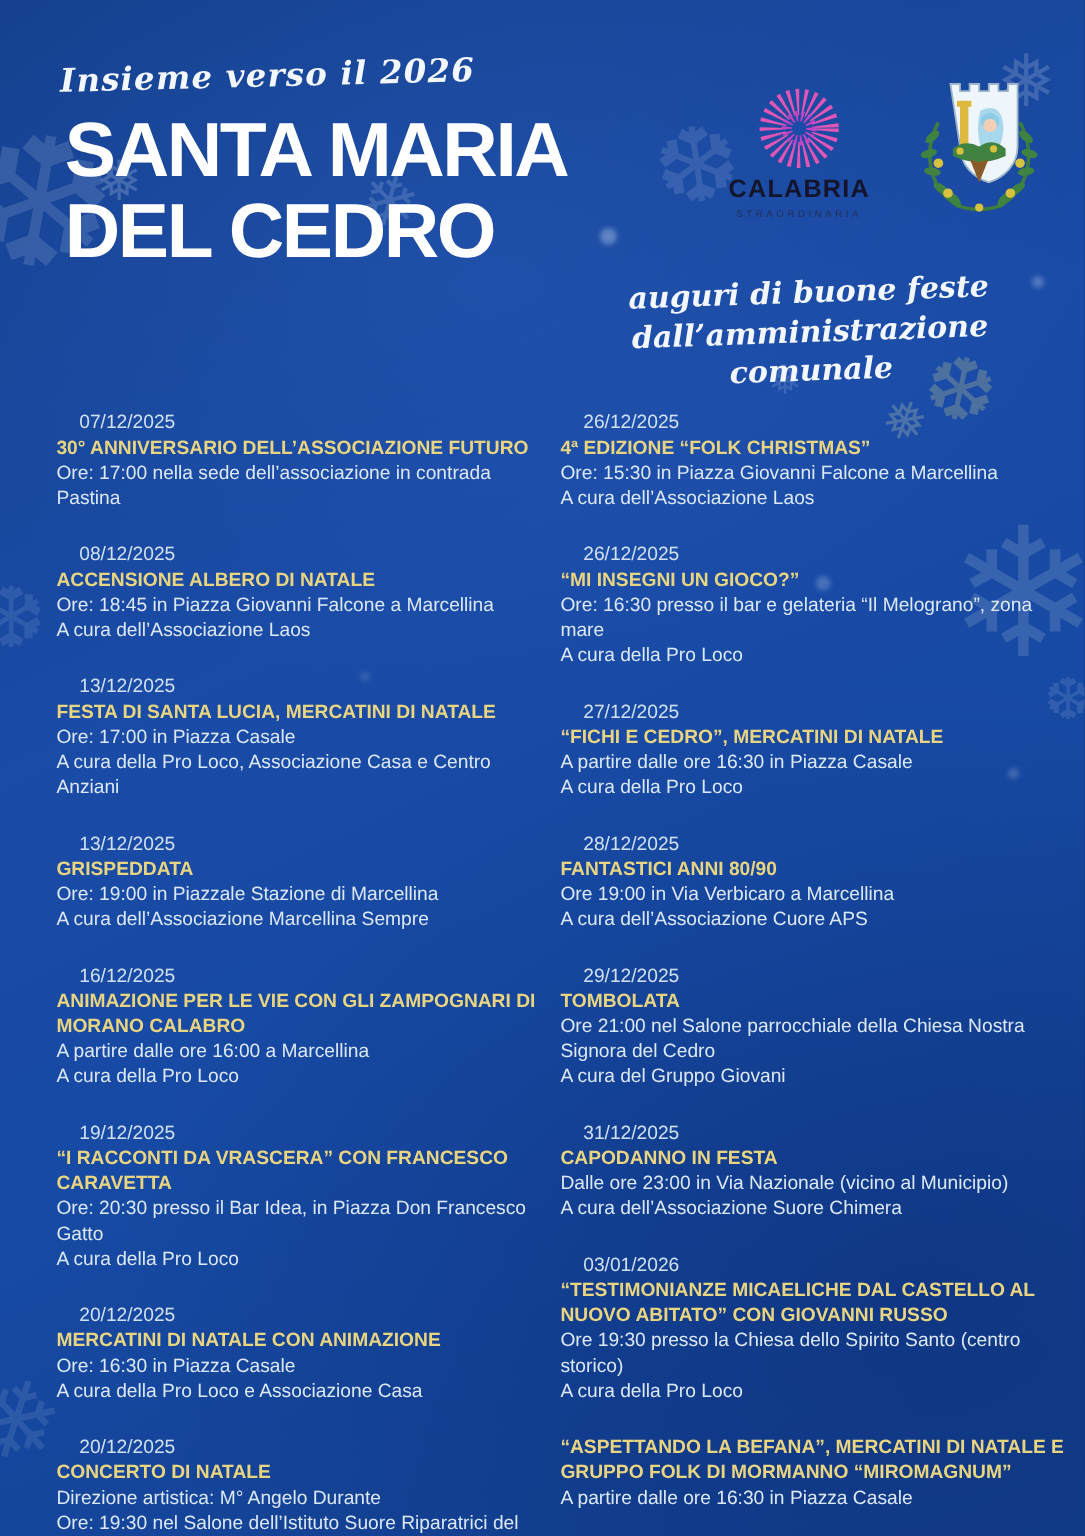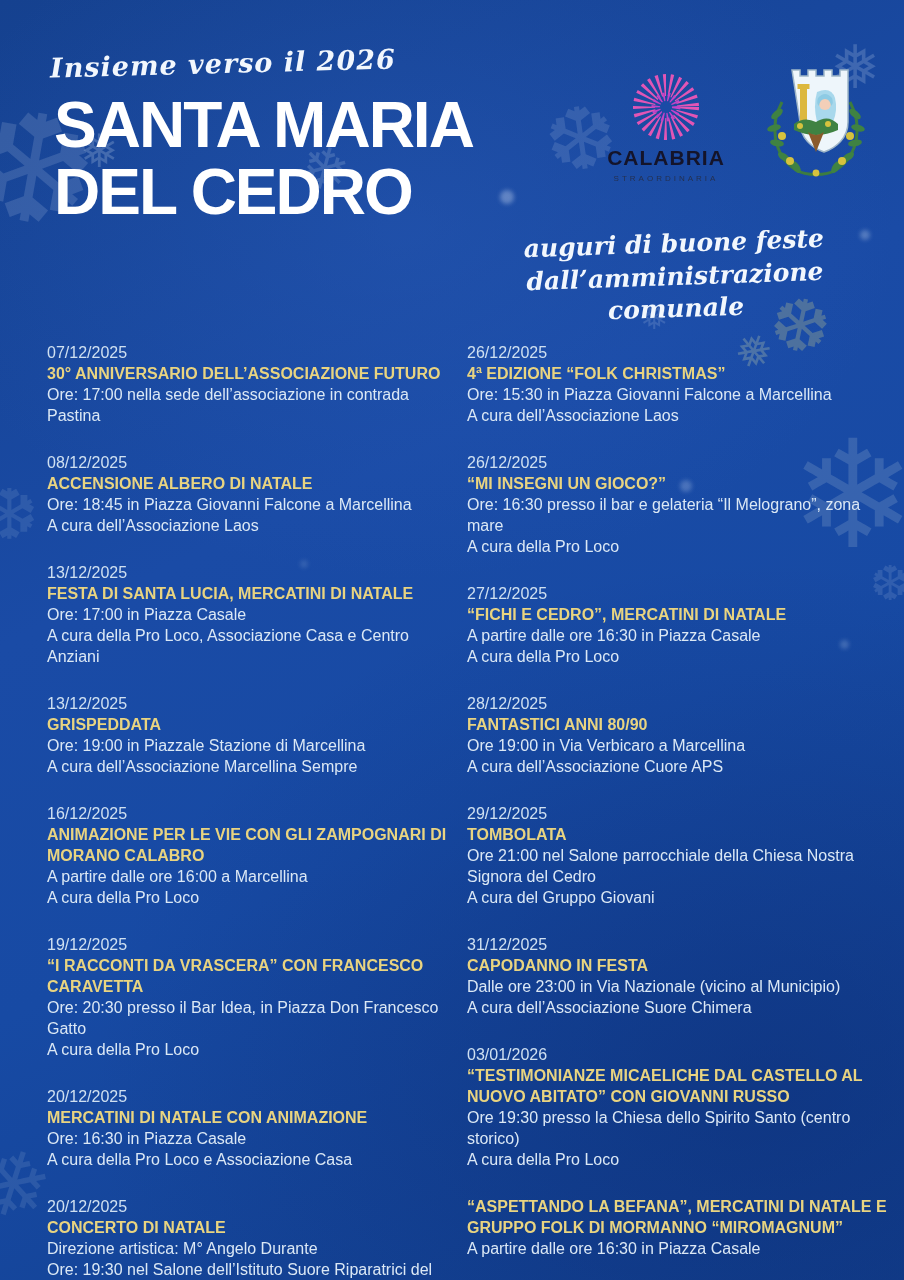--- a/index.html
+++ b/index.html
@@ -52,21 +52,21 @@
     font-family:"DejaVu Serif", serif;
     font-style:italic;font-weight:bold;
     font-size:25px;line-height:1.3;color:#f2f7fd;
     transform:rotate(-2deg);
   }
   
   .col{position:absolute;top:342px;}
   .col-left{left:47px;width:402px;}
   .col-right{left:467px;width:420px;}
   .event{margin-bottom:26px;}
-  .event-date{font-size:16px;color:#cfe0f1;line-height:21px;}
+  .event-date{font-size:16px;color:#cfe0f1;line-height:21px;margin-left:19px;}
   .event-title{font-size:16px;font-weight:700;color:#e9d480;line-height:21px;}
   .event-line{font-size:16px;color:#dbe8f5;line-height:21px;}
 </style>
 </head>
 <body>
 
 <div class="poster">
 
   <div class="decor-layer" id="decor-layer">
     <span class="bokeh" style="left:500px;top:190px;width:14px;height:14px;background:rgba(220,232,250,.35);"></span>

